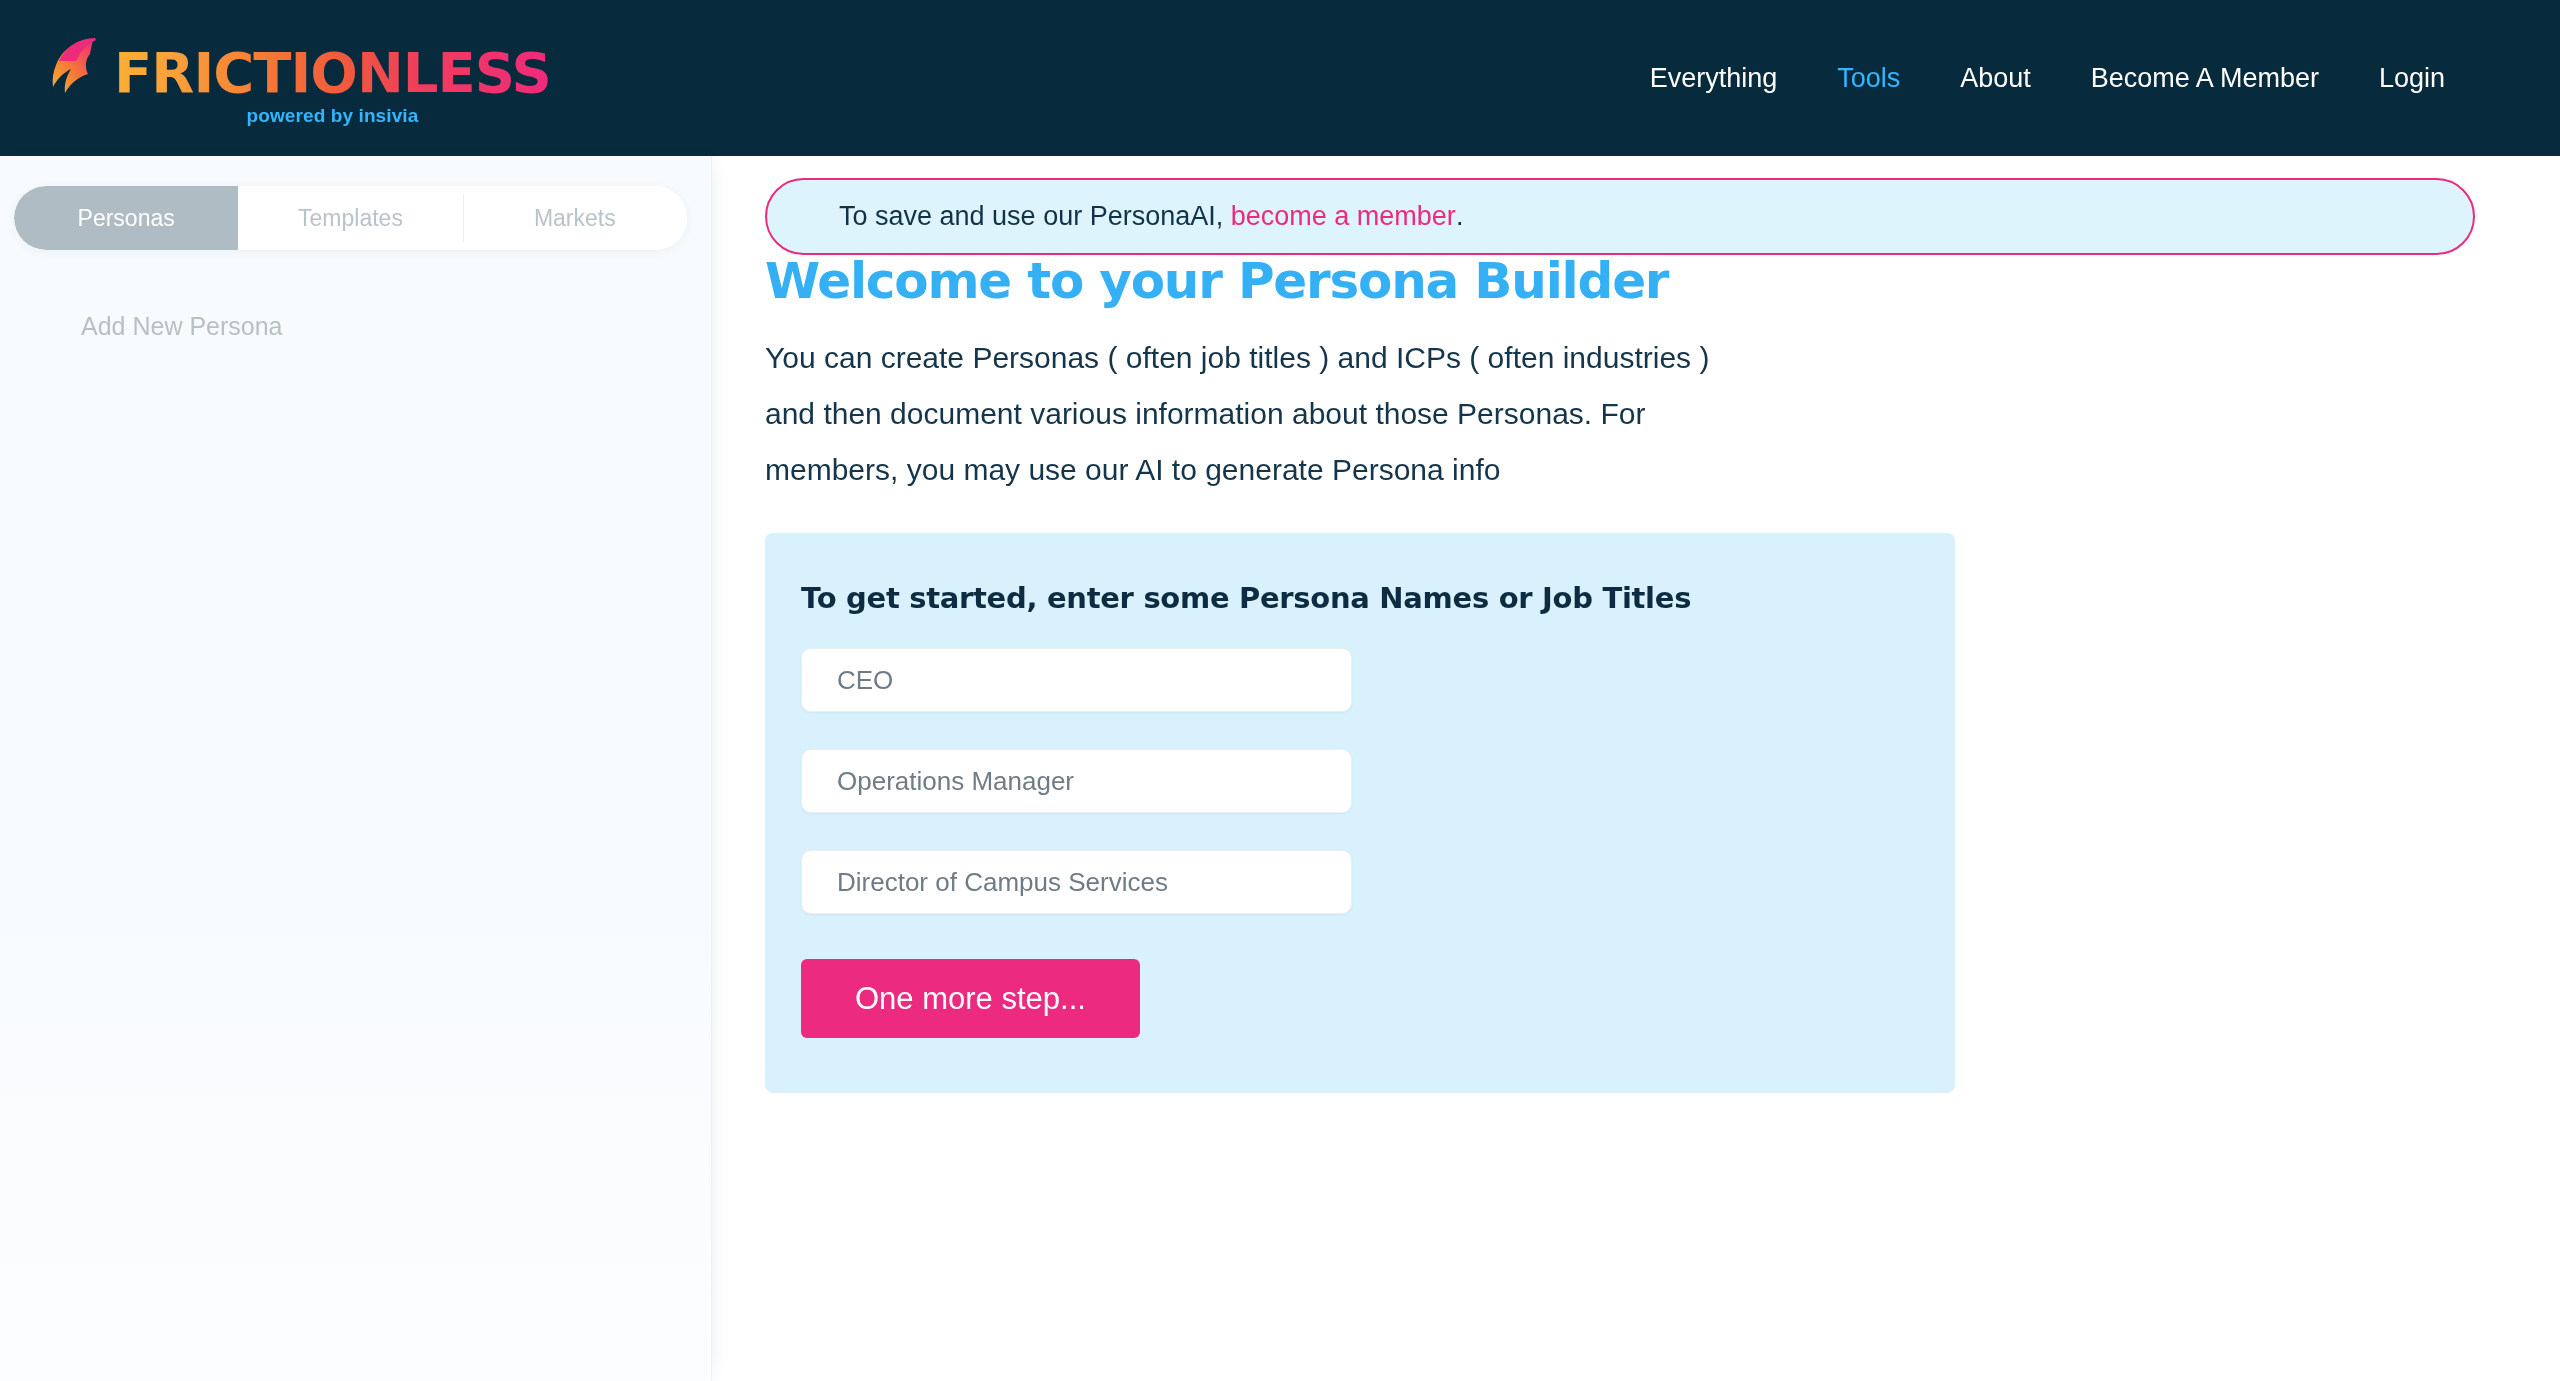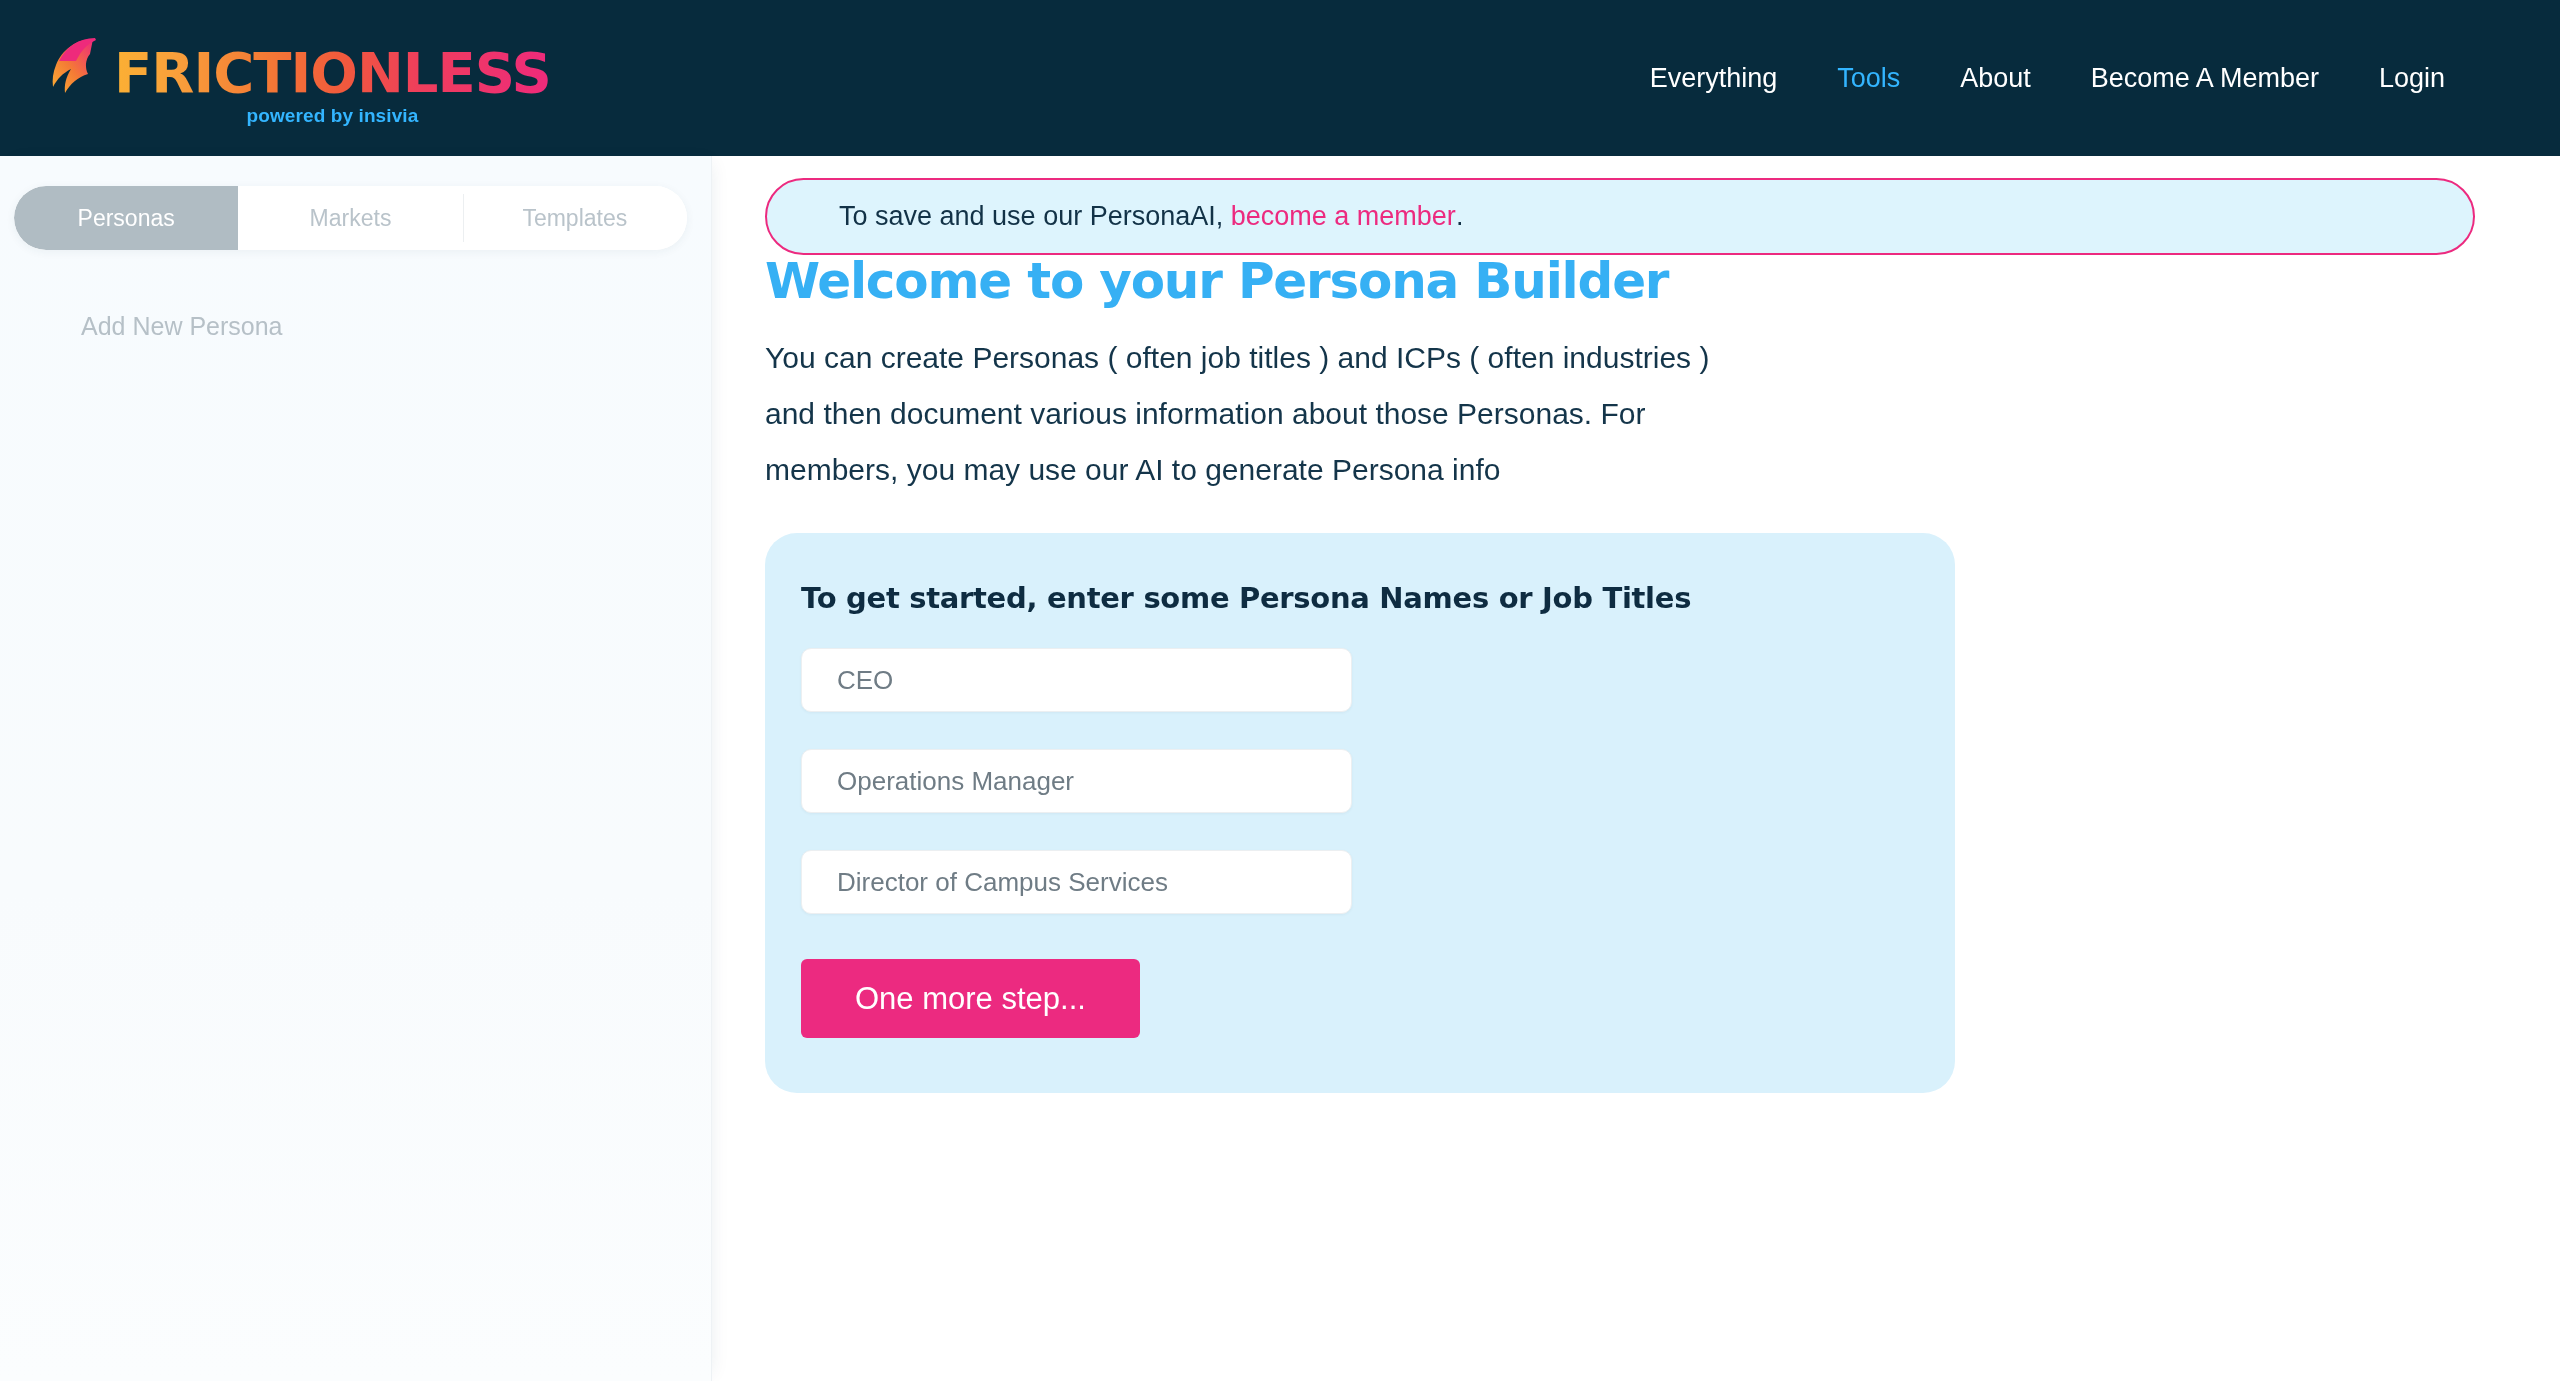--- a/index.html
+++ b/index.html
@@ -196,21 +196,21 @@
     color: #14354a;
     max-width: 1175px;
     margin-bottom: 46px;
   }
   .lede p { margin-bottom: 22px; }
   .lede p:last-child { margin-bottom: 0; }
 
   
   .form-card {
     background: #d9f1fc;
-    border-radius: 32px;
+    border-radius: 8px;
     width: 1190px;
     padding: 48px 0 55px 36px;
   }
 
   .form-title {
     font-size: 29px;
     font-weight: 700;
     color: #0e2c41;
     letter-spacing: -0.3px;
     margin-bottom: 33px;
@@ -286,24 +286,24 @@
 </div>
 
 <div class="page">
 
   <aside class="sidebar">
     <div class="tabs">
       <div class="tab active">
         <span>Personas</span>
       </div>
       <div class="tab">
-        <span>Markets</span>
+        <span>Templates</span>
       </div>
       <div class="tab">
-        <span>Templates</span>
+        <span>Markets</span>
       </div>
     </div>
 
     <div class="sidebar-list">
       <div class="sidebar-empty">Add New Persona</div>
     </div>
   </aside>
 
   <main class="main">
 

